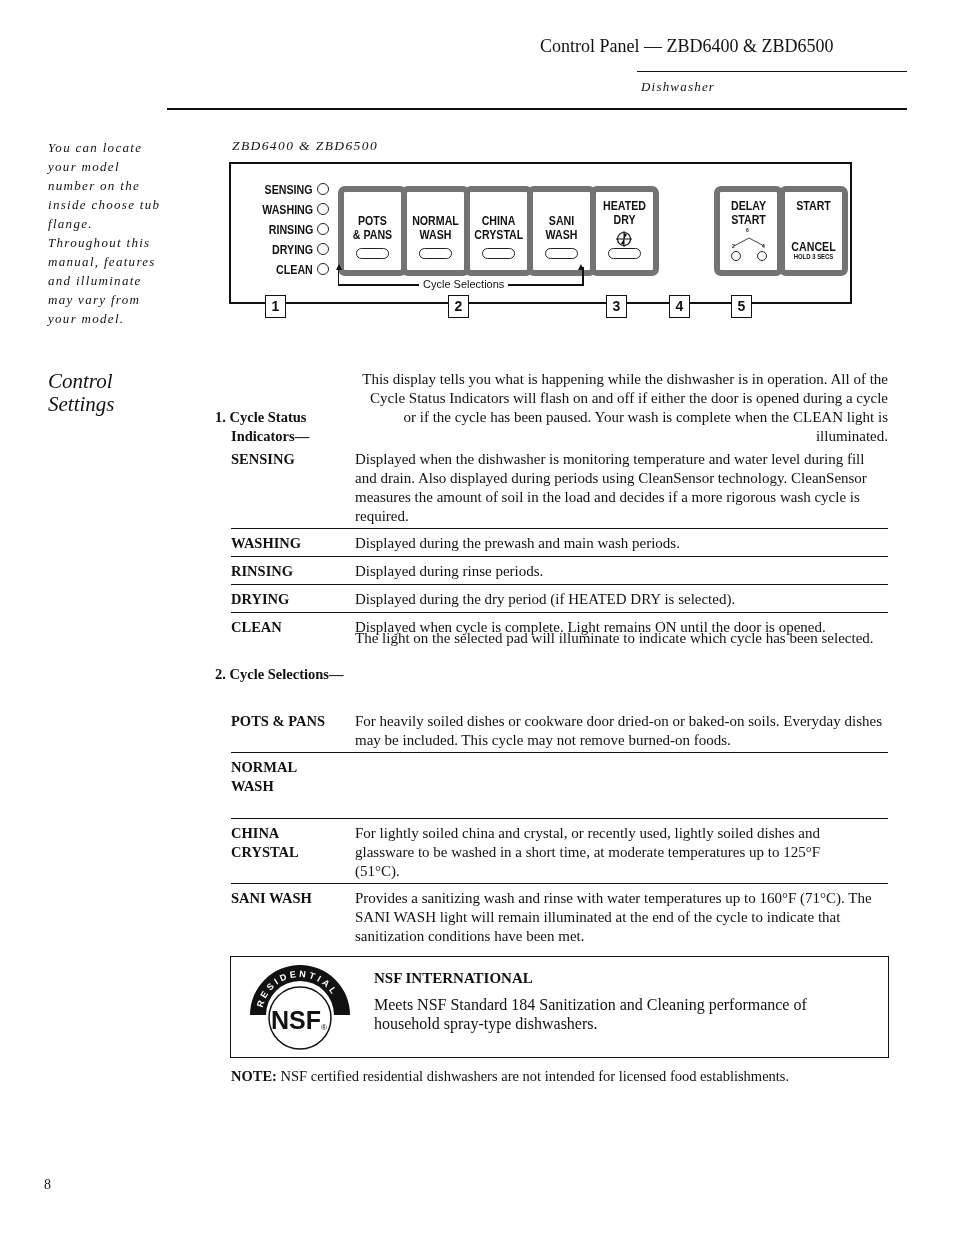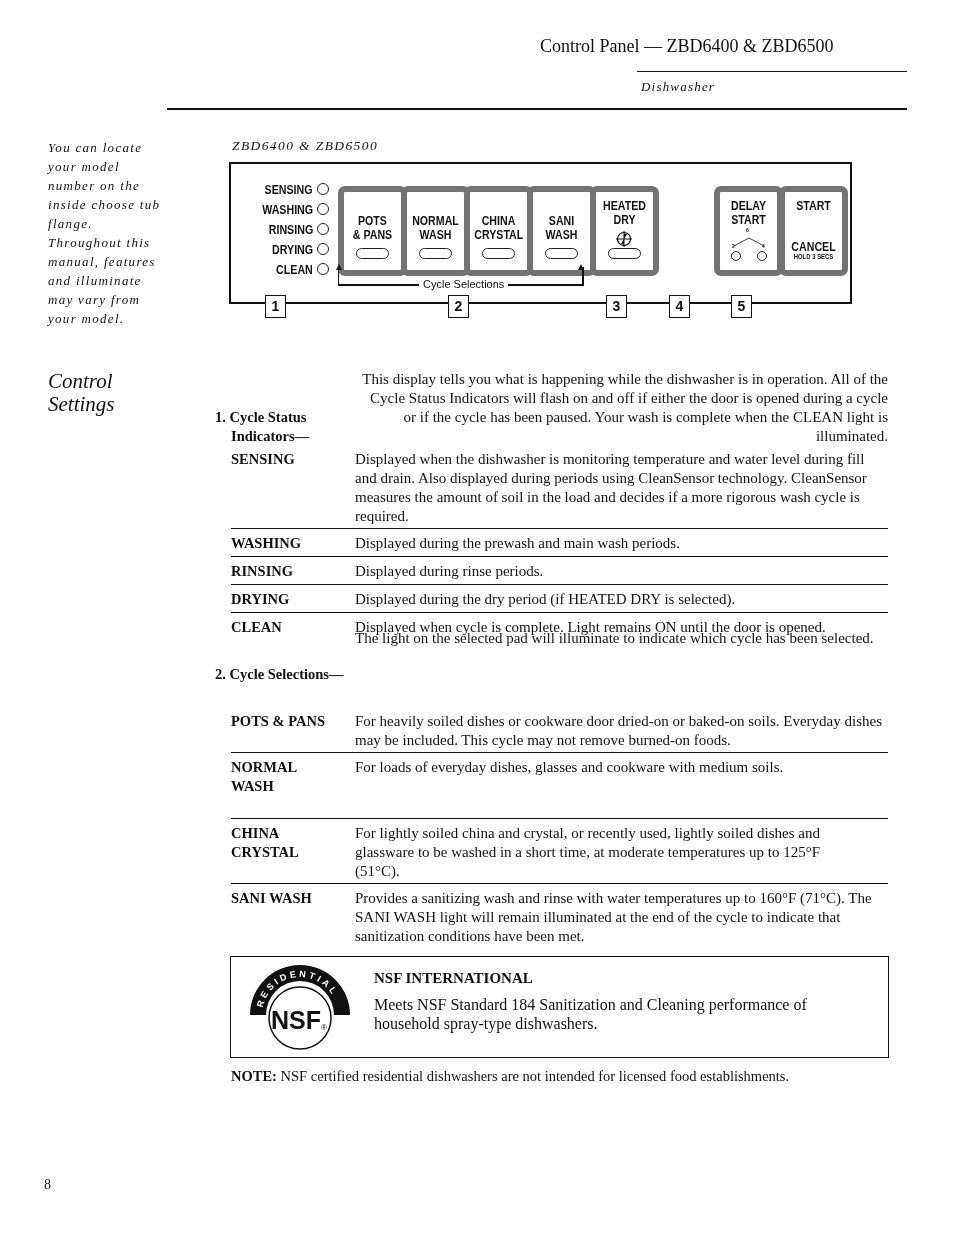--- a/index.html
+++ b/index.html
@@ -199,21 +199,20 @@
 
 <div class="abs term" style="left:231px;top:712px;white-space:nowrap;">POTS &amp; PANS</div>
 <div class="abs desc" style="left:355px;top:712px;width:535px;">For heavily soiled dishes or cookware door dried-on or baked-on soils. Everyday dishes may be included. This cycle may not remove burned-on foods.</div>
 <div class="abs row-rule" style="top:752px;"></div>
 
 <div class="abs term" style="left:231px;top:758px;">
   <div>NORMAL</div>
   <div>WASH</div>
 </div>
 <div class="abs desc" style="left:355px;top:758px;width:533px;">
-  <div>For loads of everyday dishes, glasses and cookware with medium soils.</div>
 </div>
 <div class="abs row-rule" style="top:818px;"></div>
 
 <div class="abs term" style="left:231px;top:824px;">
   <div>CHINA</div>
   <div>CRYSTAL</div>
 </div>
 <div class="abs desc" style="left:355px;top:824px;width:510px;">For lightly soiled china and crystal, or recently used, lightly soiled dishes and glassware to be washed in a short time, at moderate temperatures up to 125°F (51°C).</div>
 <div class="abs row-rule" style="top:883px;"></div>
 

